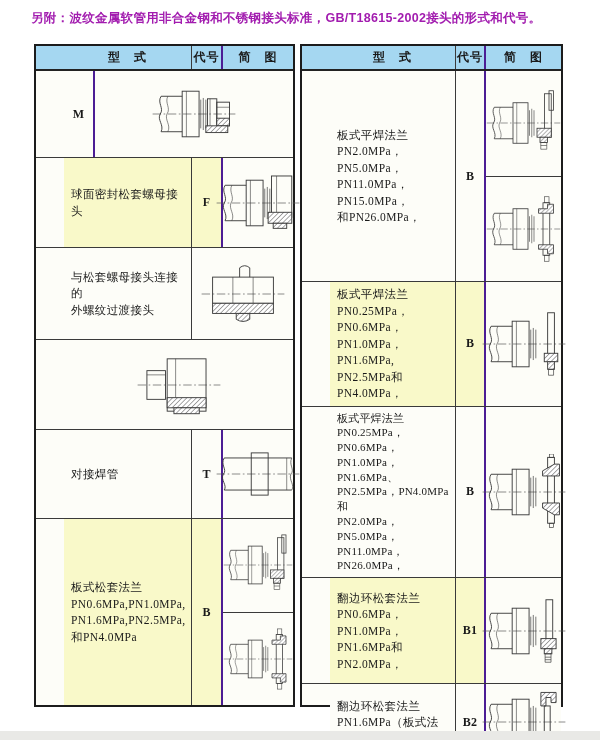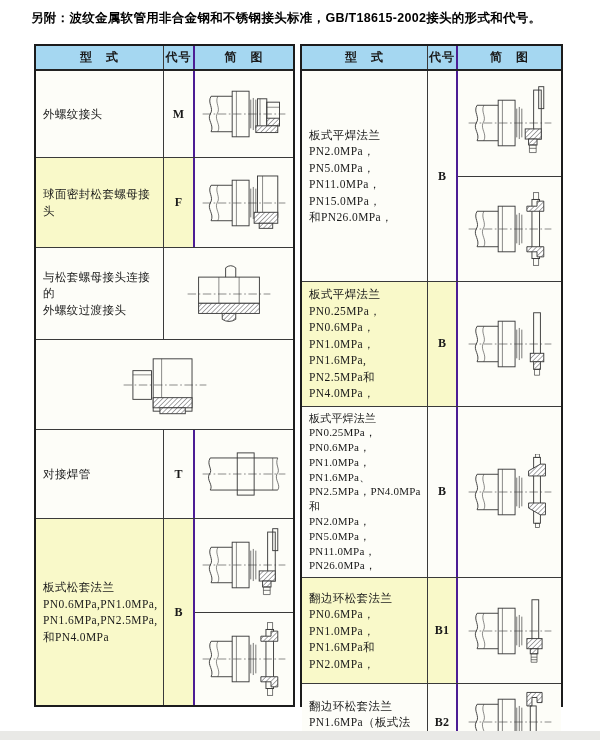--- a/index.html
+++ b/index.html
@@ -6,32 +6,32 @@
   body{
     width:600px;height:740px;position:relative;
     background:#ffffff;
     font-family:"Liberation Serif","DejaVu Serif",serif;
     color:#1a1a1a;
     overflow:hidden;
   }
   .page-title{
     position:absolute;left:31px;top:10px;width:556px;
     font-family:"Liberation Sans","DejaVu Sans",sans-serif;
-    font-weight:700;font-size:12.5px;letter-spacing:0.3px;color:#000000;
+    font-weight:700;font-size:12.5px;letter-spacing:0.3px;color:#a21caf;
   }
   .tbl{
     position:absolute;top:44px;
     display:flex;flex-direction:column;
     border:2px solid #1c1c1c;
     background:var(--row-white,#fdfdf8);
     box-sizing:border-box;
   }
   .tbl-left{left:34px;width:261px;height:663px;}
   .tbl-right{left:300px;width:263px;height:663px;}
-  .tr{display:flex;border-bottom:1px solid #3a3a3a;box-sizing:border-box;}
+  .tr{display:flex;border-bottom:1px solid #3a3a3a;box-sizing:border-box;padding-left:28px;}
   .tr:last-child{border-bottom:none;flex:1;}
   .thead{
     height:25px;flex:0 0 25px;
     background:var(--header-bg,#a5d7f1);
     border-bottom:2px solid #222;
     font-weight:700;
   }
   .td{box-sizing:border-box;min-width:0;}
   .type{
     border-right:1px solid #3a3a3a;
@@ -86,21 +86,20 @@
 <div class="page-title">另附：波纹金属软管用非合金钢和不锈钢接头标准，GB/T18615-2002接头的形式和代号。</div>
 
 <div class="tbl tbl-left">
   <div class="tr thead">
     <div class="td type" style="justify-content:center;padding:0">型　式</div>
     <div class="td code">代号</div>
     <div class="td diag">简　图</div>
   </div>
 
   <div class="tr" style="flex:0 0 87px">
-    <div class="td type">外螺纹接头</div>
     <div class="td code">M</div>
     <div class="td diag">
         <svg viewBox="0 0 100 90" preserveAspectRatio="xMidYMid meet">
           <g fill="none" stroke="#3a3a3a" stroke-width="1.1" stroke-linejoin="miter">
             <line x1="1" y1="45" x2="99" y2="45" stroke="#555" stroke-width="0.8" stroke-dasharray="10 3 2 3"></line>
             <line x1="11" y1="24" x2="36" y2="24"></line>
             <line x1="11" y1="66" x2="36" y2="66"></line>
             <path d="M11,24 C6,32 15,38 10,45 C6,52 15,58 11,66"></path>
             <path d="M19,24 C15,32 23,38 18,45 C15,52 23,58 19,66" stroke-width="0.7"></path>
             <rect x="36" y="18" width="20" height="54"></rect>

